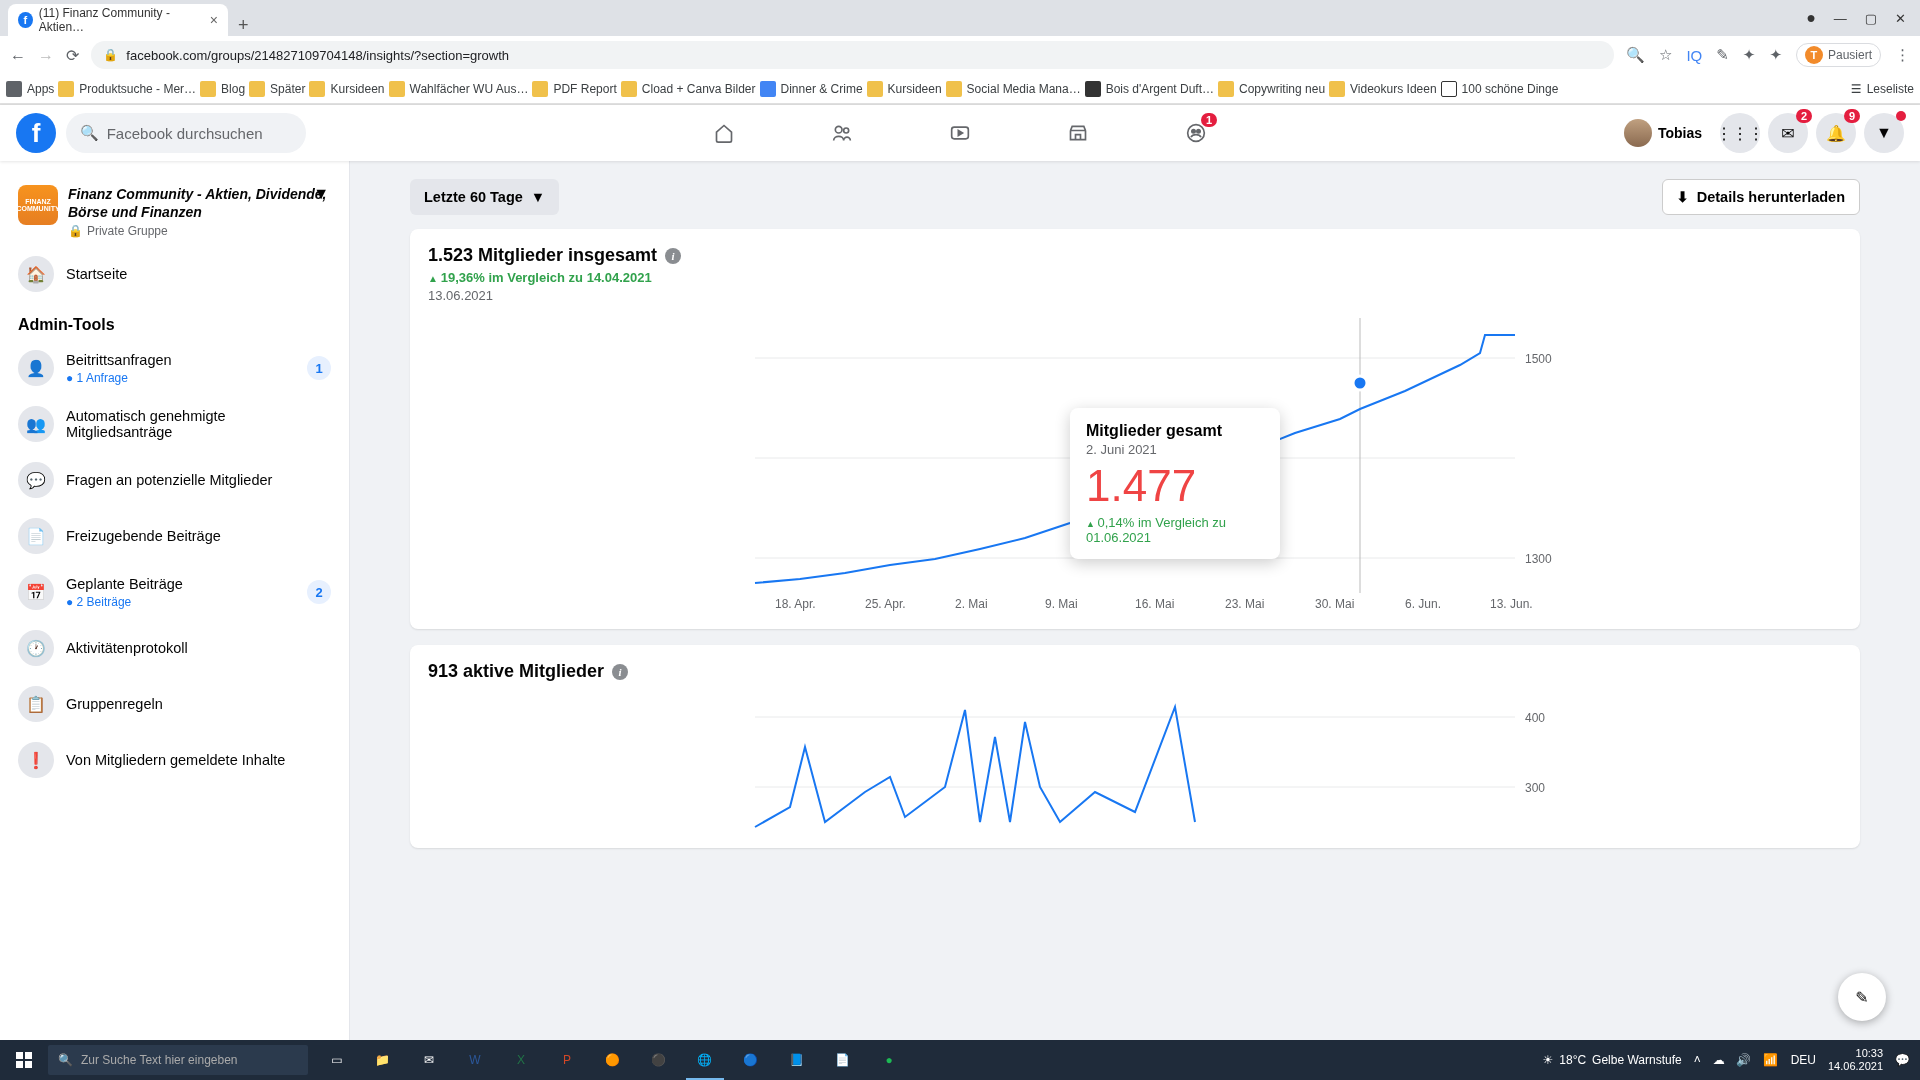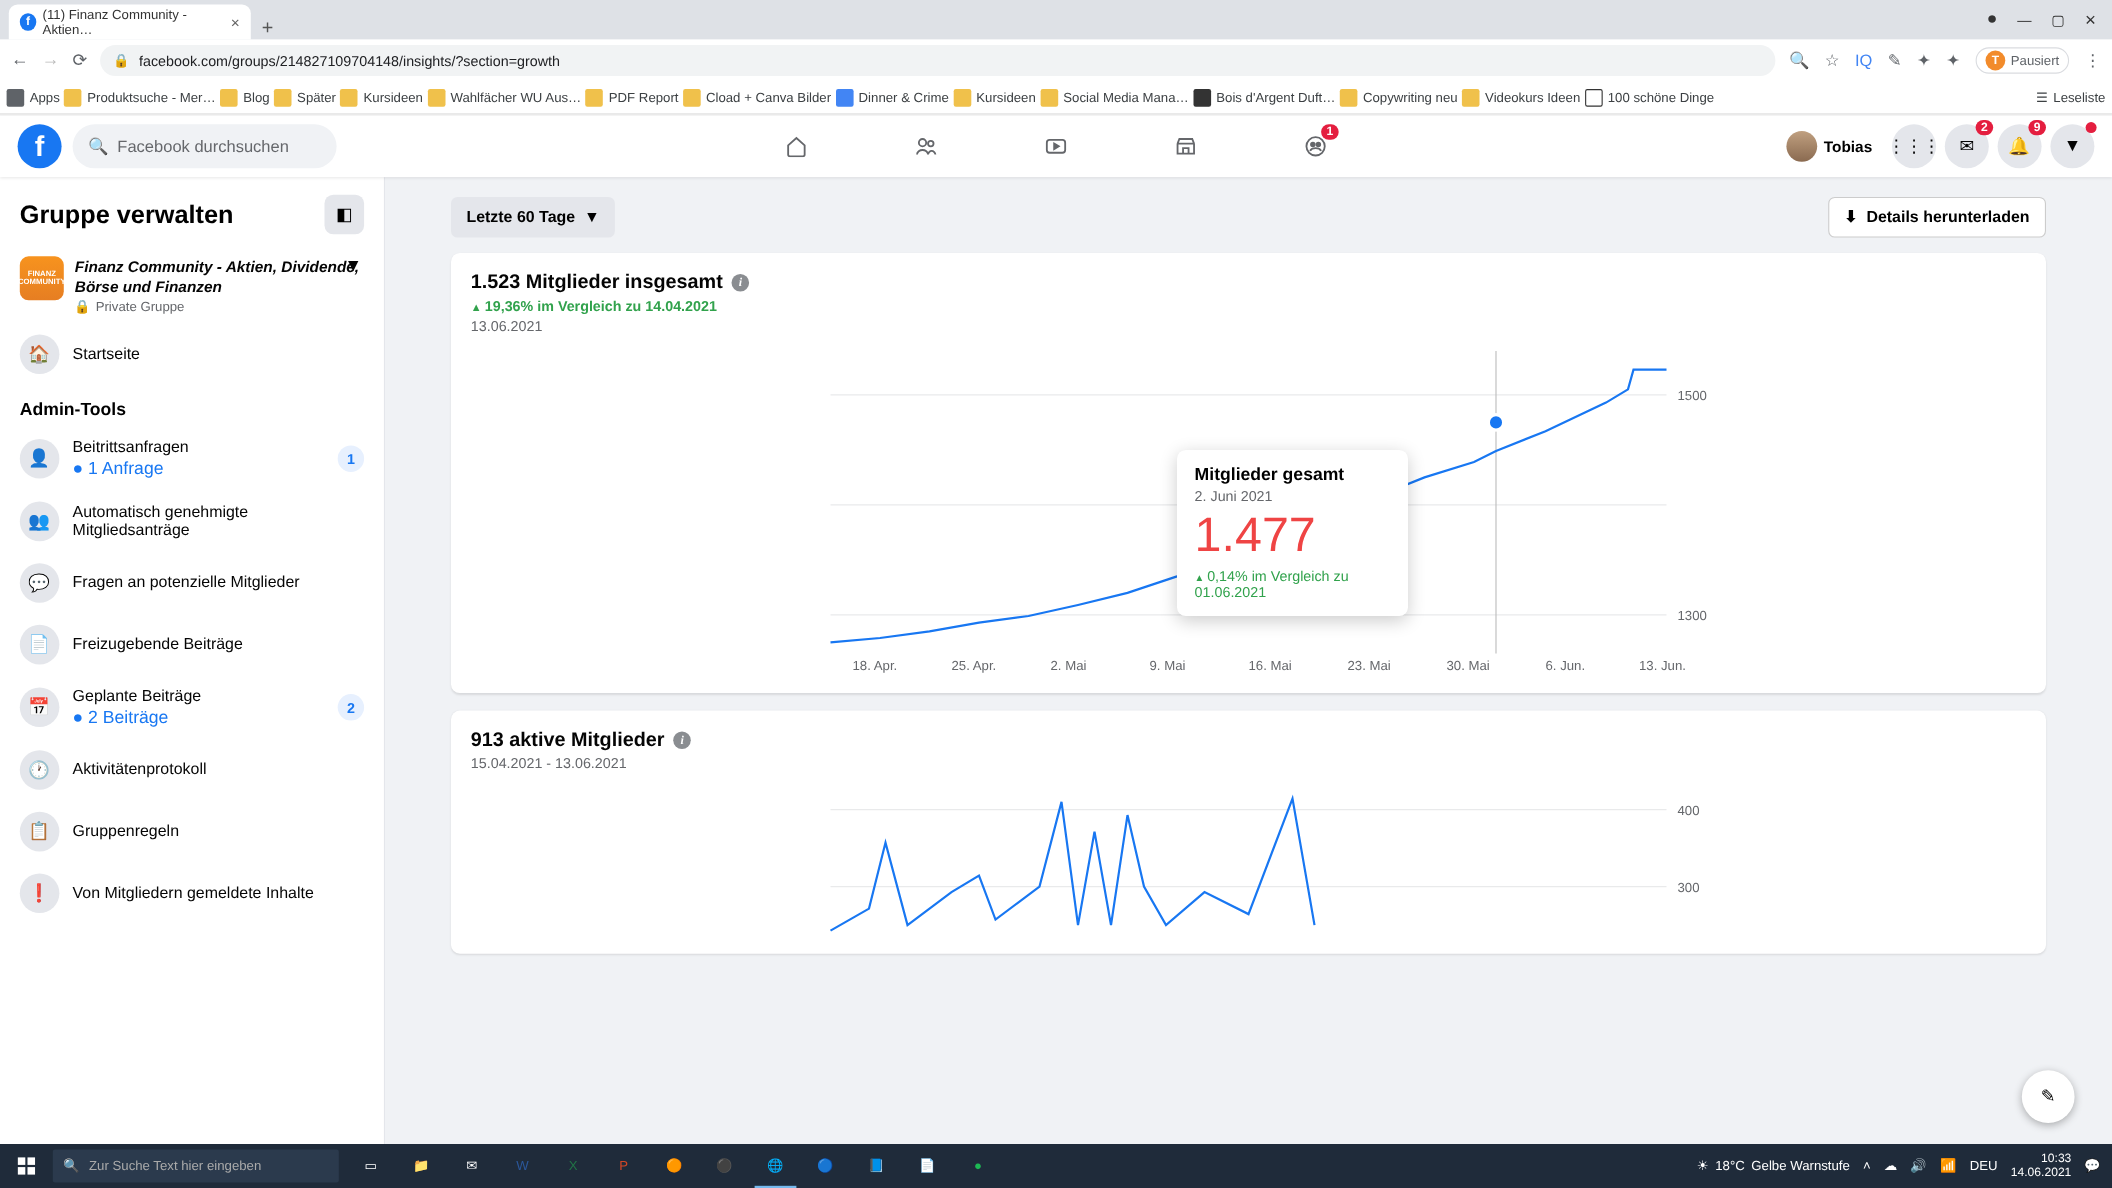--- a/index.html
+++ b/index.html
@@ -53,21 +53,21 @@
 .sb-title { font-size: 23px; font-weight: bold; }
 .sb-settings { width: 36px; height: 36px; border-radius: 8px; background: #e4e6eb; display: flex; align-items: center; justify-content: center; }
 .group-row { display: flex; gap: 10px; padding: 8px; align-items: flex-start; position: relative; }
 .group-img { width: 40px; height: 40px; border-radius: 8px; background: linear-gradient(#f7931e, #e67e22); display: flex; align-items: center; justify-content: center; color: #fff; font-size: 7px; font-weight: bold; text-align: center; }
 .group-name { font-weight: 600; font-size: 14px; color: #050505; line-height: 1.3; font-style: italic; }
 .group-privacy { color: #65676b; font-size: 12px; display: flex; align-items: center; gap: 4px; margin-top: 3px; }
 .group-caret { position: absolute; right: 10px; top: 8px; color: #050505; }
 .sb-item { display: flex; align-items: center; gap: 12px; padding: 10px 8px; border-radius: 8px; cursor: pointer; }
 .sb-icon { width: 36px; height: 36px; border-radius: 50%; background: #e4e6eb; display: flex; align-items: center; justify-content: center; }
 .sb-label { font-weight: 500; font-size: 14.5px; color: #050505; flex: 1; }
-.sb-sub { color: #1877f2; font-size: 16px; display: block; margin-top: 2px; }
+.sb-sub { color: #1877f2; font-size: 12px; display: block; margin-top: 2px; }
 .sb-sub::before { content: "● "; }
 .sb-count { width: 24px; height: 24px; border-radius: 50%; background: #e7f0fe; color: #1877f2; display: flex; align-items: center; justify-content: center; font-size: 13px; font-weight: 600; }
 .sb-section { font-weight: 600; font-size: 16px; padding: 14px 8px 6px; }
 
 
 .content { flex: 1; padding: 18px 60px; overflow-y: auto; position: relative; }
 .content-top { display: flex; justify-content: space-between; margin-bottom: 14px; }
 .dropdown-btn, .download-btn { background: #e4e6eb; border-radius: 6px; padding: 9px 14px; display: flex; align-items: center; gap: 8px; font-weight: 600; font-size: 14.5px; cursor: pointer; }
 .download-btn { background: #fff; border: 1px solid #ccc; }
 
@@ -280,26 +280,20 @@
     <div class="circ-btn">
         <span>▼</span>
         <span class="badge-red" style="top:-2px;right:-2px;width:10px;height:10px;padding:0"></span>
       </div>
   </div>
 </div>
 
 <div class="main">
 
   <div class="sidebar">
-    <div class="sb-title-row">
-      <div class="sb-title">Gruppe verwalten</div>
-      <div class="sb-settings">
-          <span>◧</span>
-        </div>
-    </div>
     <div class="group-row">
       <div class="group-img">FINANZ<br>COMMUNITY</div>
       <div>
         <div class="group-name">Finanz Community - Aktien, Dividende, Börse und Finanzen</div>
         <div class="group-privacy">
             <span>🔒</span>
             <span>Private Gruppe</span>
           </div>
       </div>
       <span class="group-caret">▼</span>
@@ -412,21 +406,20 @@
           <div class="tt-growth">0,14% im Vergleich zu 01.06.2021</div>
         </div>
       </div>
     </div>
 
     <div class="card">
       <div class="card-title">
         <span>913 aktive Mitglieder</span>
         <span class="info-i">i</span>
       </div>
-      <div class="date-line">15.04.2021 - 13.06.2021</div>
       <div class="chart2-wrap">
         <svg class="chart-svg" viewBox="0 0 820 140">
           <text class="axis-text" x="800" y="30">400</text>
           <text class="axis-text" x="800" y="100">300</text>
           <line class="gridline" x1="30" y1="25" x2="790" y2="25"></line>
           <line class="gridline" x1="30" y1="95" x2="790" y2="95"></line>
           <path class="data-line" d="M30,135 L65,115 L80,55 L100,130 L140,100 L165,85 L180,125 L200,110 L220,95 L240,18 L255,130 L270,45 L285,130 L300,30 L315,95 L335,130 L370,100 L410,120 L450,15 L470,130"></path>
         </svg>
       </div>
     </div>

